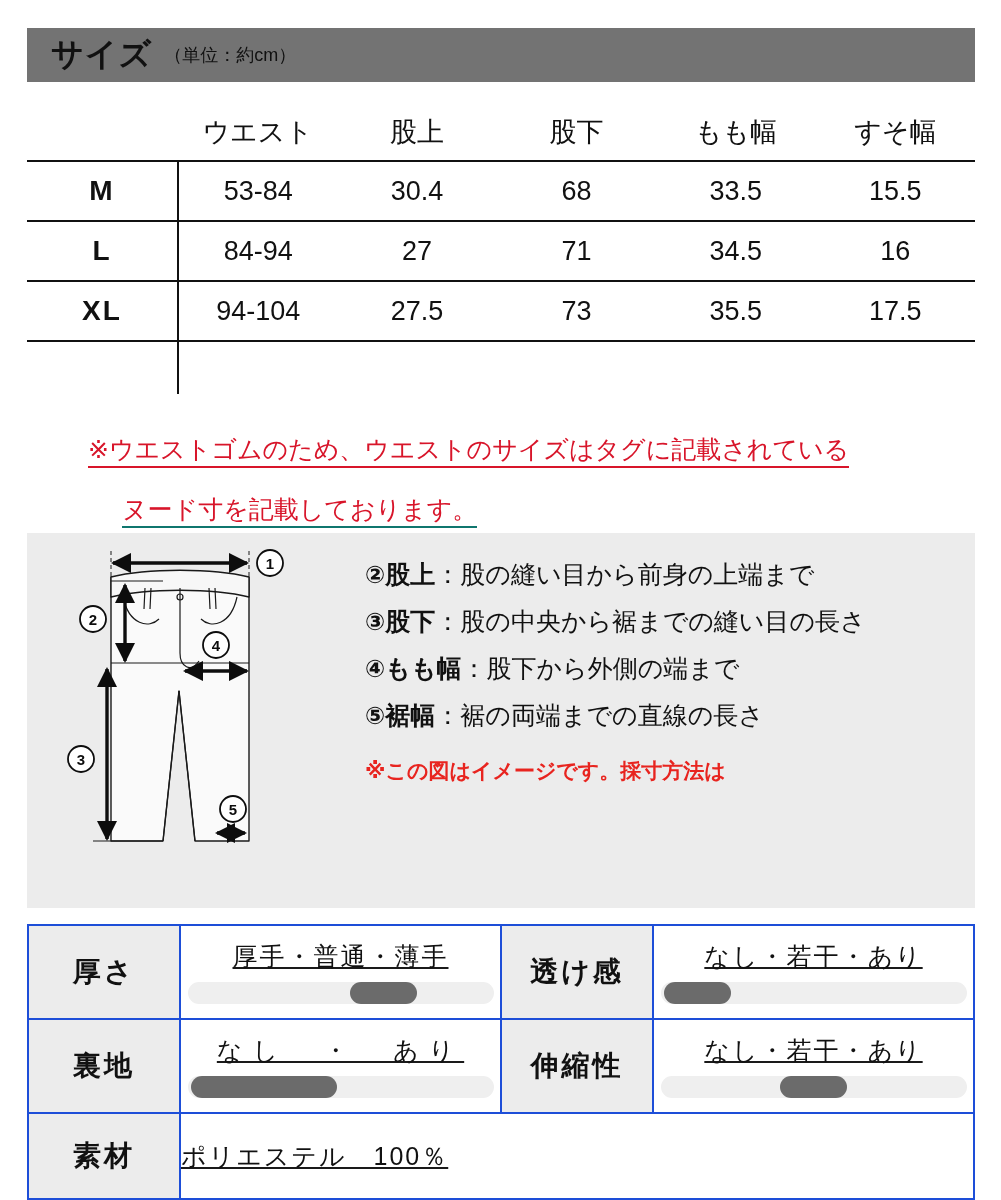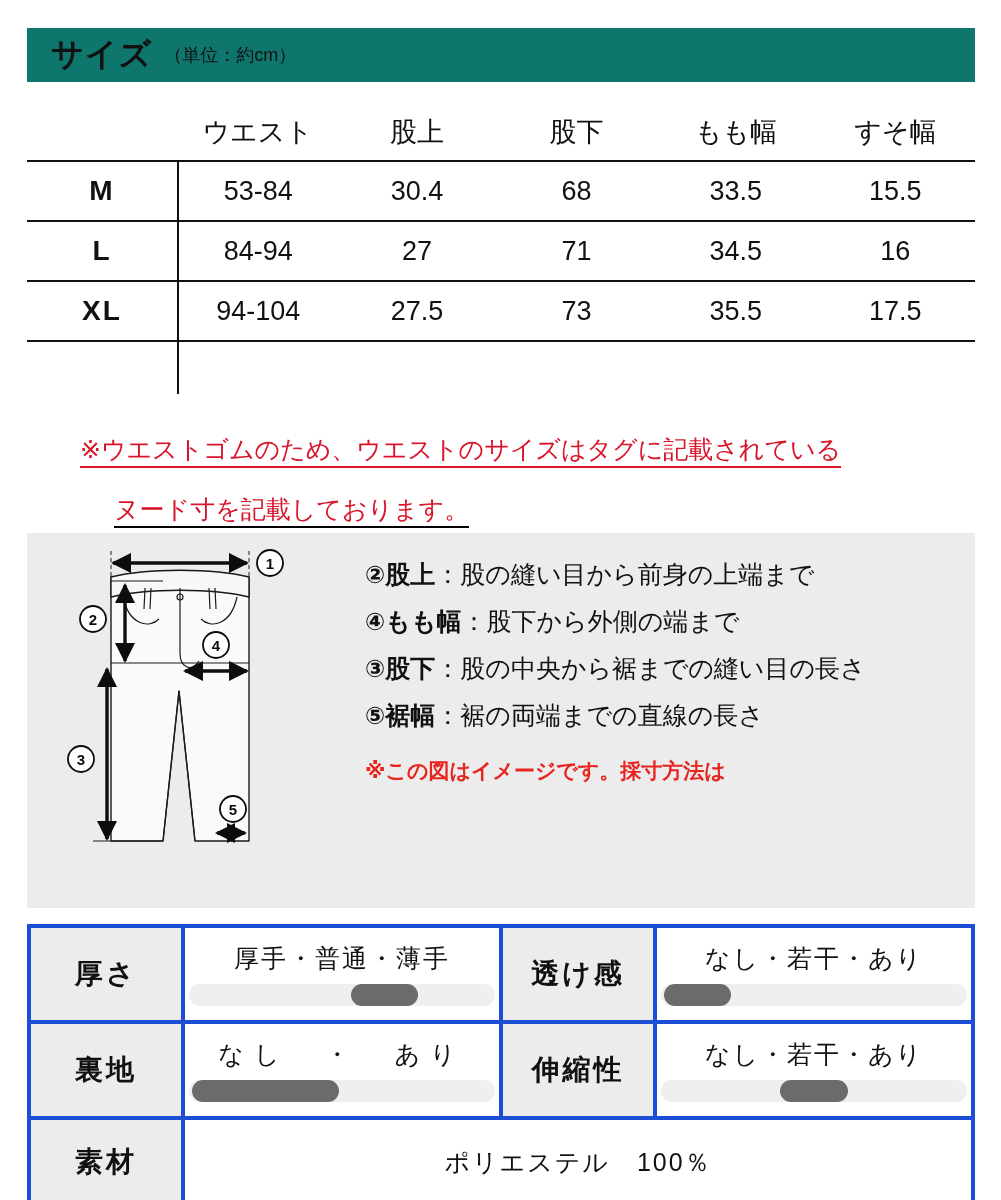--- a/index.html
+++ b/index.html
@@ -16,21 +16,21 @@
     overflow: hidden;
   }
 
   
   .size-header {
     position: absolute;
     left: 27px;
     top: 28px;
     width: 948px;
     height: 54px;
-    background: #0f766e;
+    background: #737373;
     display: flex;
     align-items: center;
   }
   .size-header-title {
     font-size: 32px;
     font-weight: bold;
     letter-spacing: 1px;
     margin-left: 24px;
     color: #111;
   }
@@ -82,39 +82,39 @@
   .size-table tr.emptyrow td.sizecol {
     border-right: 2px solid #111;
   }
   .size-table tr.colhead td.sizecol {
     border-right: 0;
   }
 
   
   .red-note {
     position: absolute;
-    left: 80px;
+    left: 88px;
     top: 430px;
     width: 880px;
     color: #d8152a;
     font-size: 25px;
     line-height: 38px;
   }
   .red-note .rn-line {
     display: inline;
     border-bottom: 2px solid #d8152a;
     padding-bottom: 3px;
   }
   .red-note .rn-l2 {
     display: block;
     margin-top: 22px;
     margin-left: 34px;
   }
   .red-note .rn-l2 span {
-    border-bottom: 2px solid #000000;
+    border-bottom: 2px solid #0f766e;
     padding-bottom: 3px;
   }
 
   
   .diagram-panel {
     position: absolute;
     left: 27px;
     top: 533px;
     width: 948px;
     height: 375px;
@@ -161,36 +161,37 @@
   
   .spec-table {
     position: absolute;
     left: 27px;
     top: 924px;
     width: 948px;
     border-collapse: collapse;
     table-layout: fixed;
   }
   .spec-table td {
-    border: 4px solid #1d4ed8;
+    border: 2px solid #1d4ed8;
     padding: 0;
     vertical-align: middle;
   }
   .spec-label {
     width: 150px;
     background: #ececec;
     text-align: center;
     font-size: 28px;
     font-weight: bold;
     letter-spacing: 3px;
     color: #111;
   }
   .spec-value {
     background: #ffffff;
     height: 92px;
+    text-decoration: underline;
   }
   .spec-cellinner {
     display: flex;
     flex-direction: column;
     align-items: center;
     justify-content: center;
     height: 92px;
     padding: 0 14px;
     box-sizing: border-box;
   }
@@ -212,21 +213,20 @@
     border-radius: 11px;
   }
   .slider-thumb {
     position: absolute;
     top: 0;
     height: 22px;
     background: #6b6b6b;
     border-radius: 11px;
   }
   .material-value {
-    text-align: center;
     font-size: 25px;
     color: #111;
     letter-spacing: 2px;
     height: 84px;
     line-height: 84px;
   }
   .spec-value.material-cell { height: 84px; }
 </style>
 </head>
 <body>
@@ -349,24 +349,24 @@
         <text x="166" y="274">5</text>
       </g>
     </svg>
   </div>
 
   <div class="legend">
     <div class="legend-item">
       <span class="lg-num">②</span><span class="lg-key">股上</span><span>：</span><span>股の縫い目から前身の上端まで</span>
     </div>
     <div class="legend-item">
-      <span class="lg-num">④</span><span class="lg-key">もも幅</span><span>：</span><span>股下から外側の端まで</span>
+      <span class="lg-num">③</span><span class="lg-key">股下</span><span>：</span><span>股の中央から裾までの縫い目の長さ</span>
     </div>
     <div class="legend-item">
-      <span class="lg-num">③</span><span class="lg-key">股下</span><span>：</span><span>股の中央から裾までの縫い目の長さ</span>
+      <span class="lg-num">④</span><span class="lg-key">もも幅</span><span>：</span><span>股下から外側の端まで</span>
     </div>
     <div class="legend-item">
       <span class="lg-num">⑤</span><span class="lg-key">裾幅</span><span>：</span><span>裾の両端までの直線の長さ</span>
     </div>
     <div class="legend-note">
       <span>※この図はイメージです。採寸方法は</span>
     </div>
   </div>
 </div>
 

